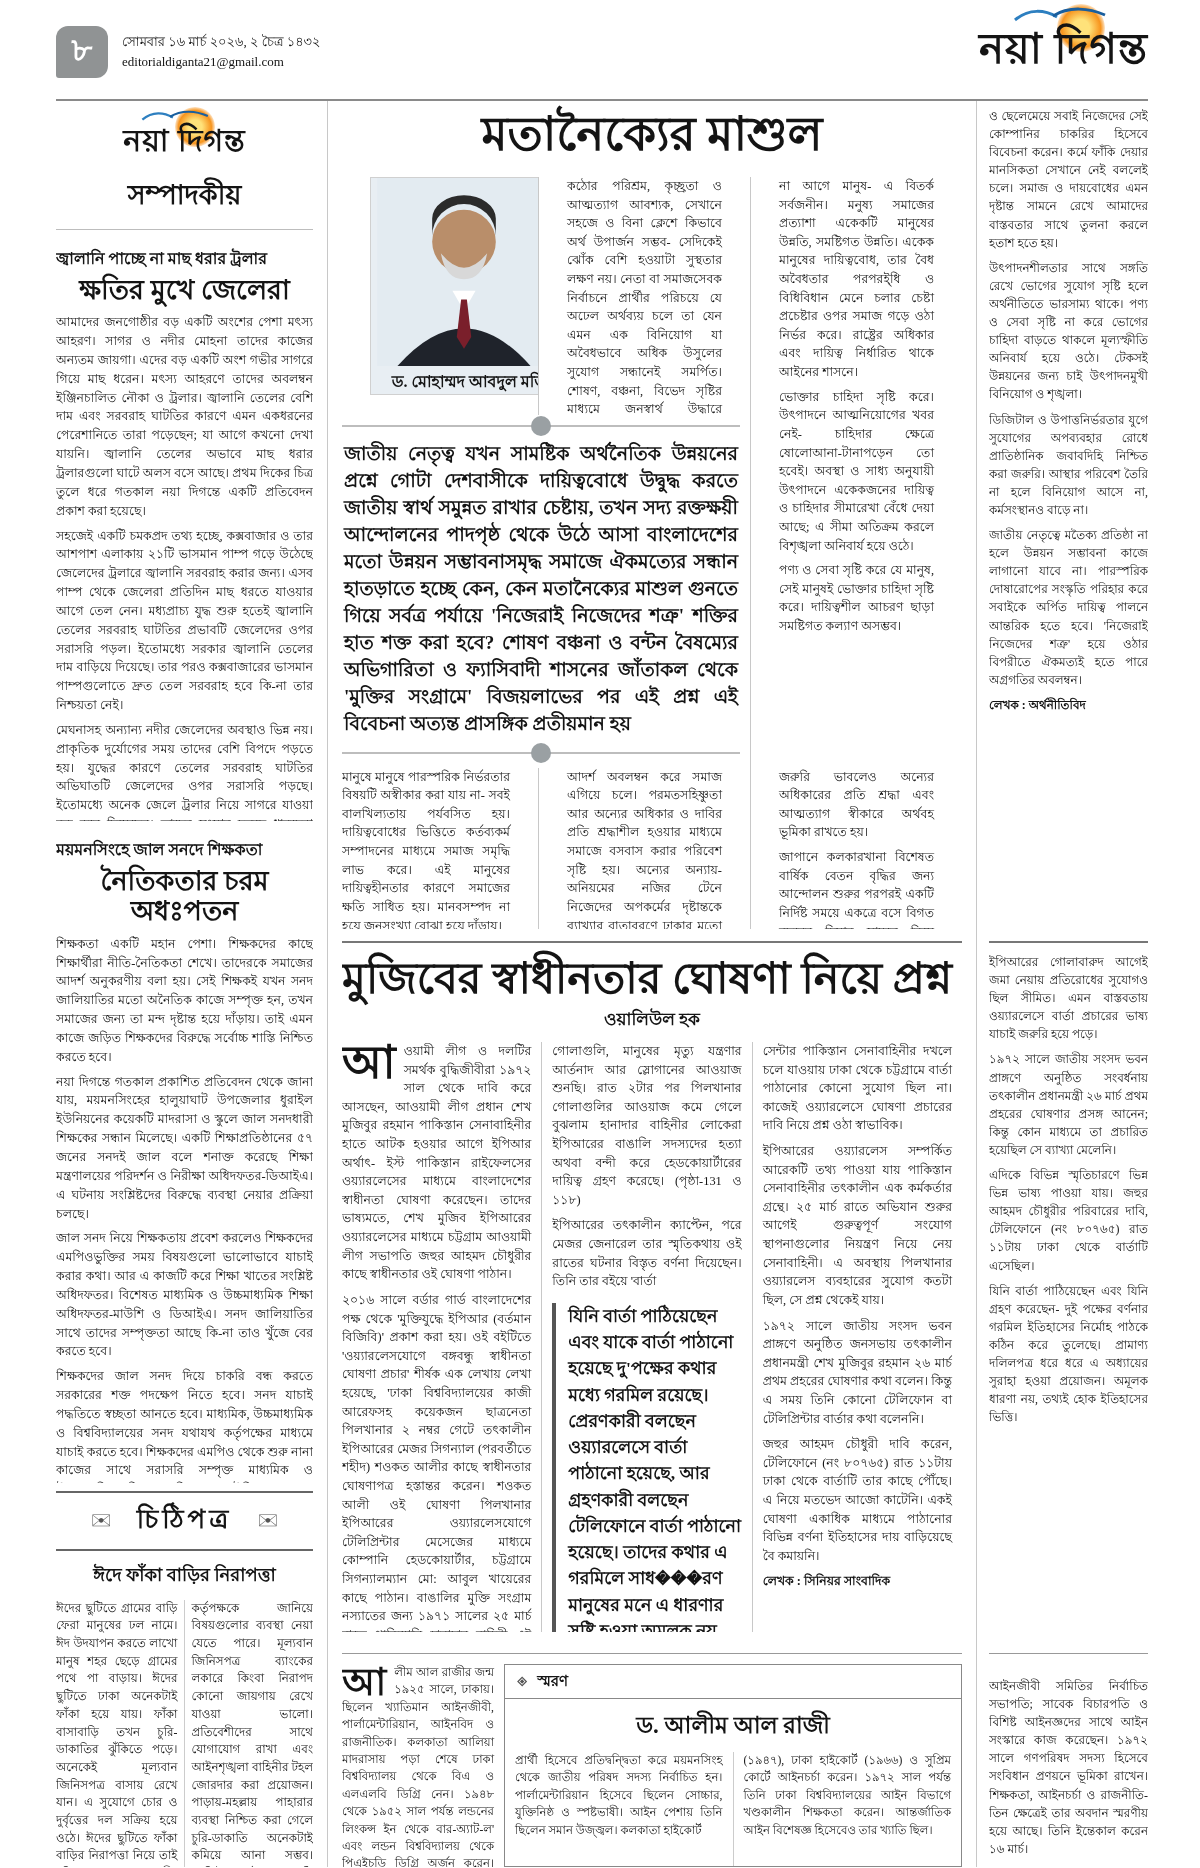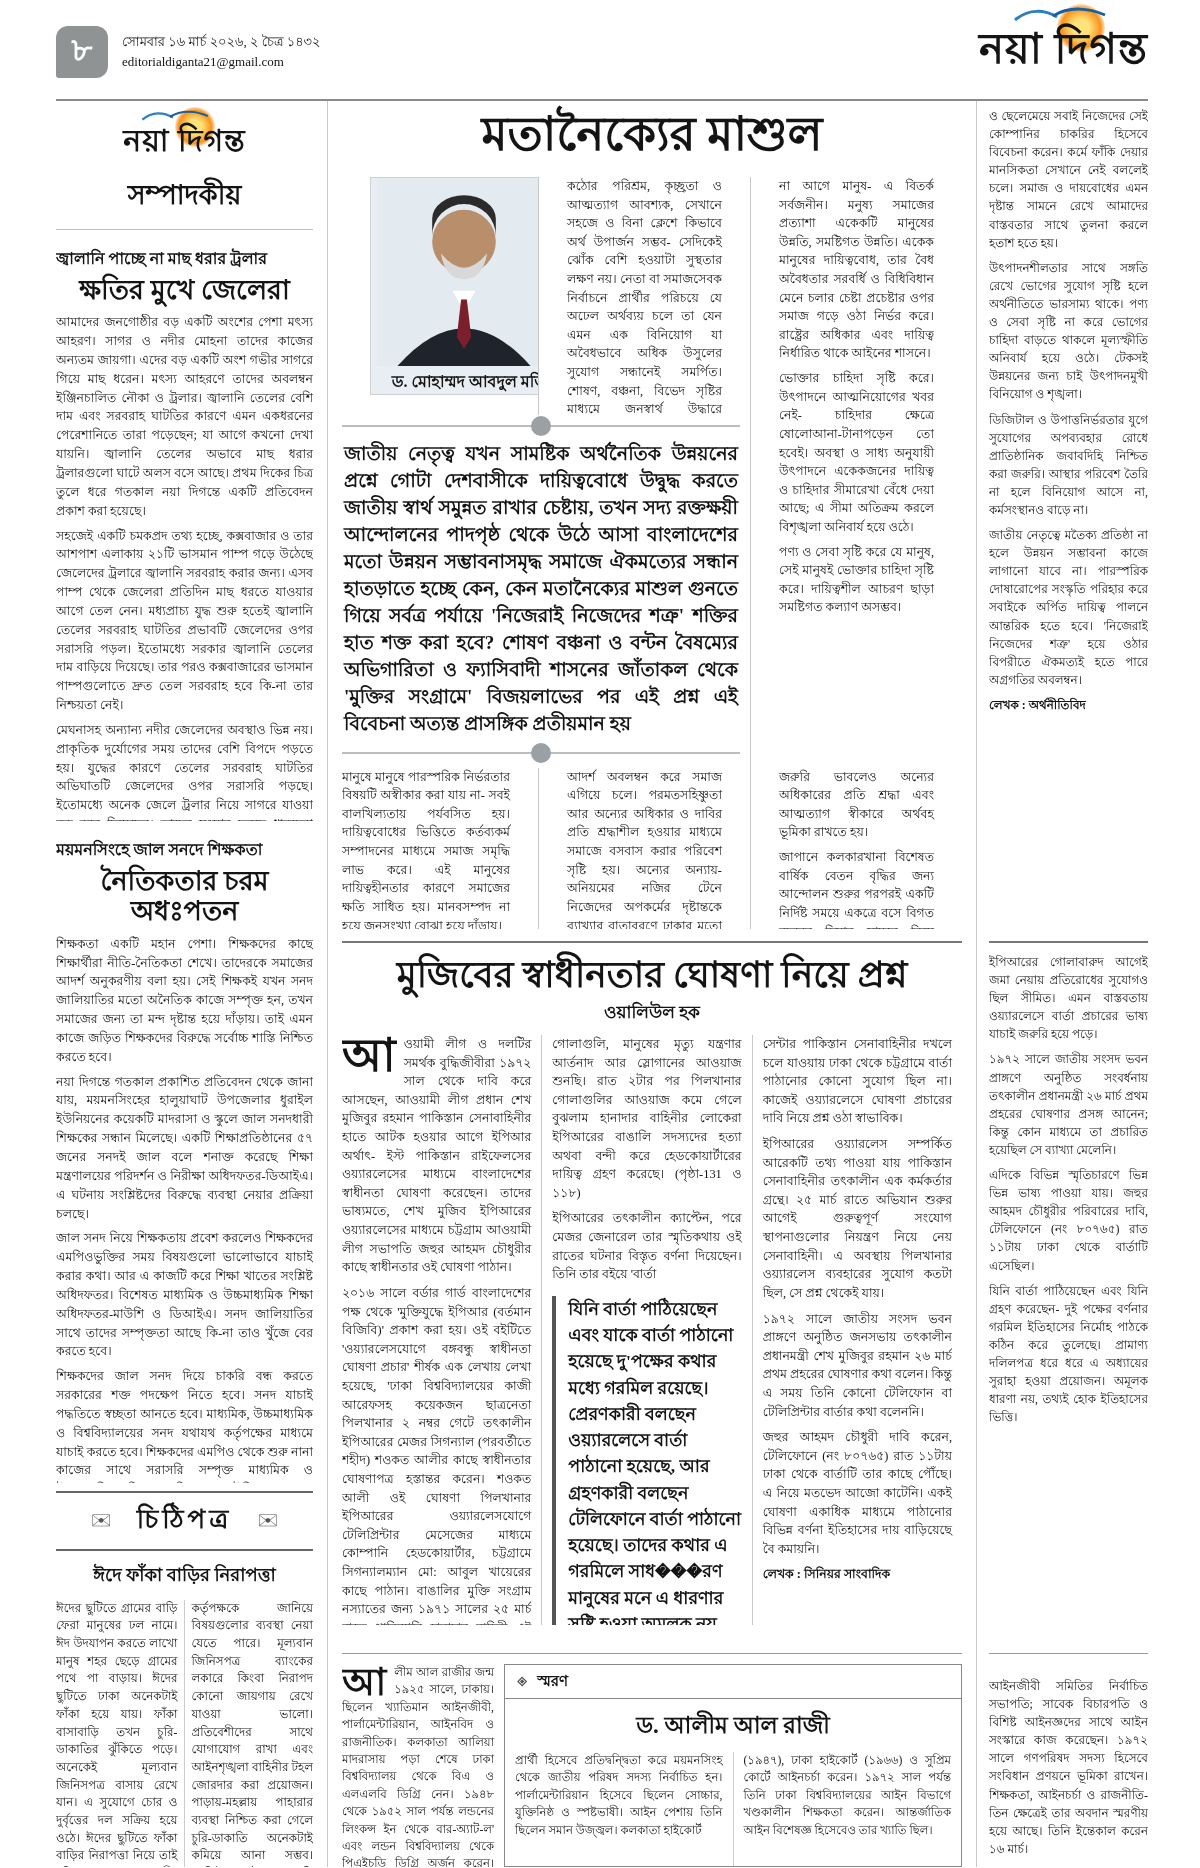--- a/index.html
+++ b/index.html
@@ -63,21 +63,21 @@
   .a-tb3{grid-area:tb3;}
   .author-photo{width:186px;border:1px solid #d0d0d0;background:#e8eef3;}
   .author-photo svg{display:block;width:100%;height:188px;}
   .photo-caption{font-size:16px;font-weight:700;text-align:right;padding:4px 0 0;}
   .pq-sep{height:2px;background:#bdbdbd;position:relative;margin:8px 0;}
   .pq-sep::after{content:"";position:absolute;left:50%;top:-9px;transform:translateX(-50%);
                  width:20px;height:20px;border-radius:50%;background:#9aa0a3;}
   .pull-quote{font-size:19px;font-weight:700;line-height:1.42;text-align:justify;padding:6px 2px;}
   
   .sa{border-top:2px solid #777;margin-top:0;height:712px;box-sizing:border-box;overflow:hidden;}
-  .sa-headline{font-size:36px;font-weight:700;text-align:center;margin:14px 0 6px;line-height:1;}
+  .sa-headline{font-size:43px;font-weight:700;margin:14px 0 6px;line-height:1;}
   .sa-byline{text-align:center;font-size:17px;font-weight:700;margin:0 0 8px;}
   .sa-cols{display:flex;height:590px;overflow:hidden;}
   .sa-col{flex:1;padding:0 10px;font-size:12.4px;line-height:1.5;text-align:justify;overflow:hidden;}
   .sa-col.first{padding-left:0;}
   .sa-col + .sa-col{border-left:1px solid #c8c8c8;}
   .sa-col p{margin:0 0 7px;}
   .drop-cap{float:left;font-size:46px;line-height:38px;font-weight:700;padding:2px 8px 0 0;}
   .quote-box{border-left:4px solid #555;padding-left:12px;margin:12px 0;
              font-size:17.5px;font-weight:700;line-height:1.5;text-align:left;}
   .sa-credit{font-weight:700;}
@@ -193,21 +193,21 @@
                 <path d="M52 78 l16 0 l-8 14 z" fill="#fff"></path>
                 <path d="M58 84 l4 0 l3 26 l-5 8 l-5 -8 z" fill="#7a1f2b"></path>
               </svg>
               <div class="photo-caption">ড. মোহাম্মদ আবদুল মজিদ</div>
             </div>
           </div>
           <div class="a-texta gcell b-left">
             <p>কঠোর পরিশ্রম, কৃচ্ছ্রতা ও আত্মত্যাগ আবশ্যক, সেখানে সহজে ও বিনা ক্লেশে কিভাবে অর্থ উপার্জন সম্ভব- সেদিকেই ঝোঁক বেশি হওয়াটা সুস্থতার লক্ষণ নয়। নেতা বা সমাজসেবক নির্বাচনে প্রার্থীর পরিচয়ে যে অঢেল অর্থব্যয় চলে তা যেন এমন এক বিনিয়োগ যা অবৈধভাবে অধিক উসুলের সুযোগ সন্ধানেই সমর্পিত। শোষণ, বঞ্চনা, বিভেদ সৃষ্টির মাধ্যমে জনস্বার্থ উদ্ধারে নিবেদিত হওয়ার বদলে নানান নেতৃত্ব নিজেরাই আত্মস্বার্থ উদ্ধারে ব্যস্ত হয়ে পড়েন।</p>
           </div>
           <div class="a-textc gcell b-left">
-            <p>না আগে মানুষ- এ বিতর্ক সর্বজনীন। মনুষ্য সমাজের প্রত্যাশা একেকটি মানুষের উন্নতি, সমষ্টিগত উন্নতি। একেক মানুষের দায়িত্ববোধ, তার বৈধ অবৈধতার সরবর্ধি ও বিধিবিধান মেনে চলার চেষ্টা প্রচেষ্টার ওপর সমাজ গড়ে ওঠা নির্ভর করে। রাষ্ট্রের অধিকার এবং দায়িত্ব নির্ধারিত থাকে আইনের শাসনে।</p>
+            <p>না আগে মানুষ- এ বিতর্ক সর্বজনীন। মনুষ্য সমাজের প্রত্যাশা একেকটি মানুষের উন্নতি, সমষ্টিগত উন্নতি। একেক মানুষের দায়িত্ববোধ, তার বৈধ অবৈধতার পরপরই্ধি ও বিধিবিধান মেনে চলার চেষ্টা প্রচেষ্টার ওপর সমাজ গড়ে ওঠা নির্ভর করে। রাষ্ট্রের অধিকার এবং দায়িত্ব নির্ধারিত থাকে আইনের শাসনে।</p>
             <p>ভোক্তার চাহিদা সৃষ্টি করে। উৎপাদনে আত্মনিয়োগের খবর নেই- চাহিদার ক্ষেত্রে ষোলোআনা-টানাপড়েন তো হবেই। অবস্থা ও সাধ্য অনুযায়ী উৎপাদনে একেকজনের দায়িত্ব ও চাহিদার সীমারেখা বেঁধে দেয়া আছে; এ সীমা অতিক্রম করলে বিশৃঙ্খলা অনিবার্য হয়ে ওঠে।</p>
             <p>পণ্য ও সেবা সৃষ্টি করে যে মানুষ, সেই মানুষই ভোক্তার চাহিদা সৃষ্টি করে। দায়িত্বশীল আচরণ ছাড়া সমষ্টিগত কল্যাণ অসম্ভব।</p>
           </div>
           <div class="a-quote">
             <div class="pq-sep"></div>
             <div class="pull-quote">জাতীয় নেতৃত্ব যখন সামষ্টিক অর্থনৈতিক উন্নয়নের প্রশ্নে গোটা দেশবাসীকে দায়িত্ববোধে উদ্বুদ্ধ করতে জাতীয় স্বার্থ সমুন্নত রাখার চেষ্টায়, তখন সদ্য রক্তক্ষয়ী আন্দোলনের পাদপৃষ্ঠ থেকে উঠে আসা বাংলাদেশের মতো উন্নয়ন সম্ভাবনাসমৃদ্ধ সমাজে ঐকমত্যের সন্ধান হাতড়াতে হচ্ছে কেন, কেন মতানৈক্যের মাশুল গুনতে গিয়ে সর্বত্র পর্যায়ে 'নিজেরাই নিজেদের শত্রু' শক্তির হাত শক্ত করা হবে? শোষণ বঞ্চনা ও বন্টন বৈষম্যের অভিগারিতা ও ফ্যাসিবাদী শাসনের জাঁতাকল থেকে 'মুক্তির সংগ্রামে' বিজয়লাভের পর এই প্রশ্ন এই বিবেচনা অত্যন্ত প্রাসঙ্গিক প্রতীয়মান হয়</div>
             <div class="pq-sep"></div>
           </div>
           <div class="a-tb1 gcell">
             <p>মানুষে মানুষে পারস্পরিক নির্ভরতার বিষয়টি অস্বীকার করা যায় না- সবই বালখিল্যতায় পর্যবসিত হয়। দায়িত্ববোধের ভিত্তিতে কর্তব্যকর্ম সম্পাদনের মাধ্যমে সমাজ সমৃদ্ধি লাভ করে। এই মানুষের দায়িত্বহীনতার কারণে সমাজের ক্ষতি সাধিত হয়। মানবসম্পদ না হয়ে জনসংখ্যা বোঝা হয়ে দাঁড়ায়।</p>

